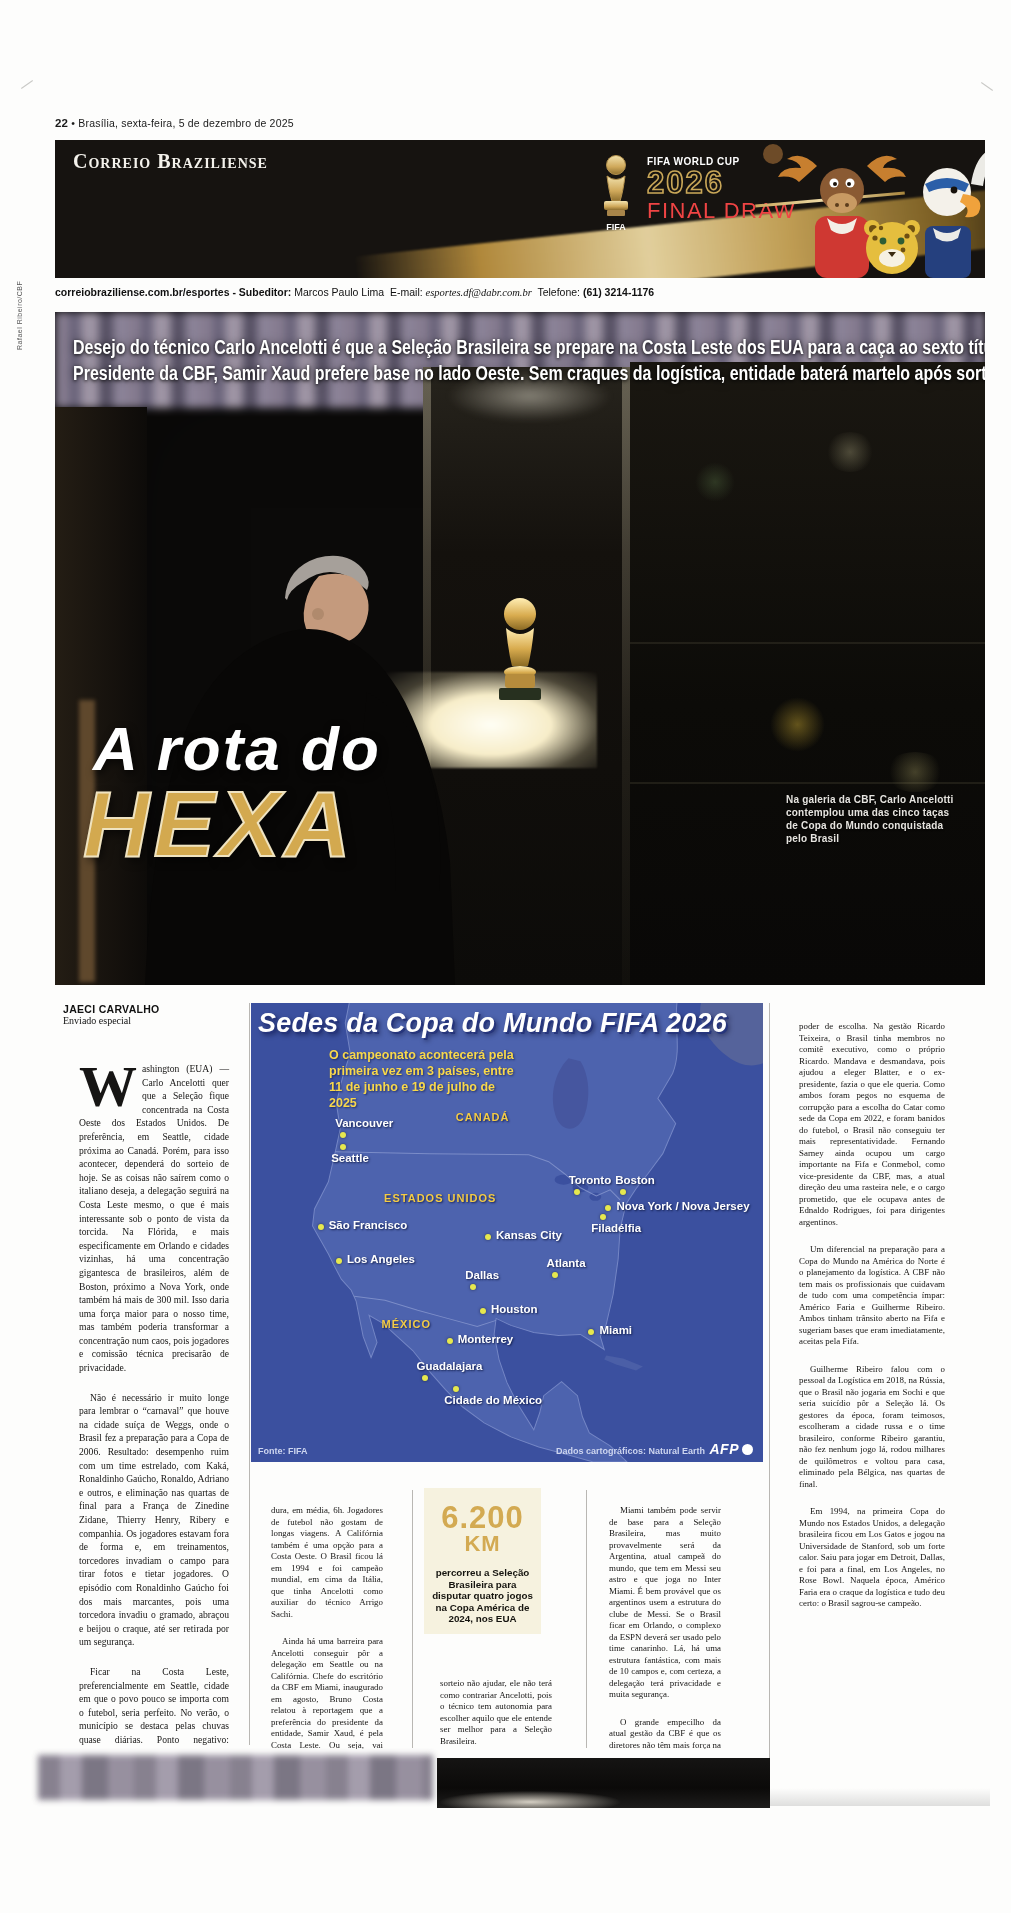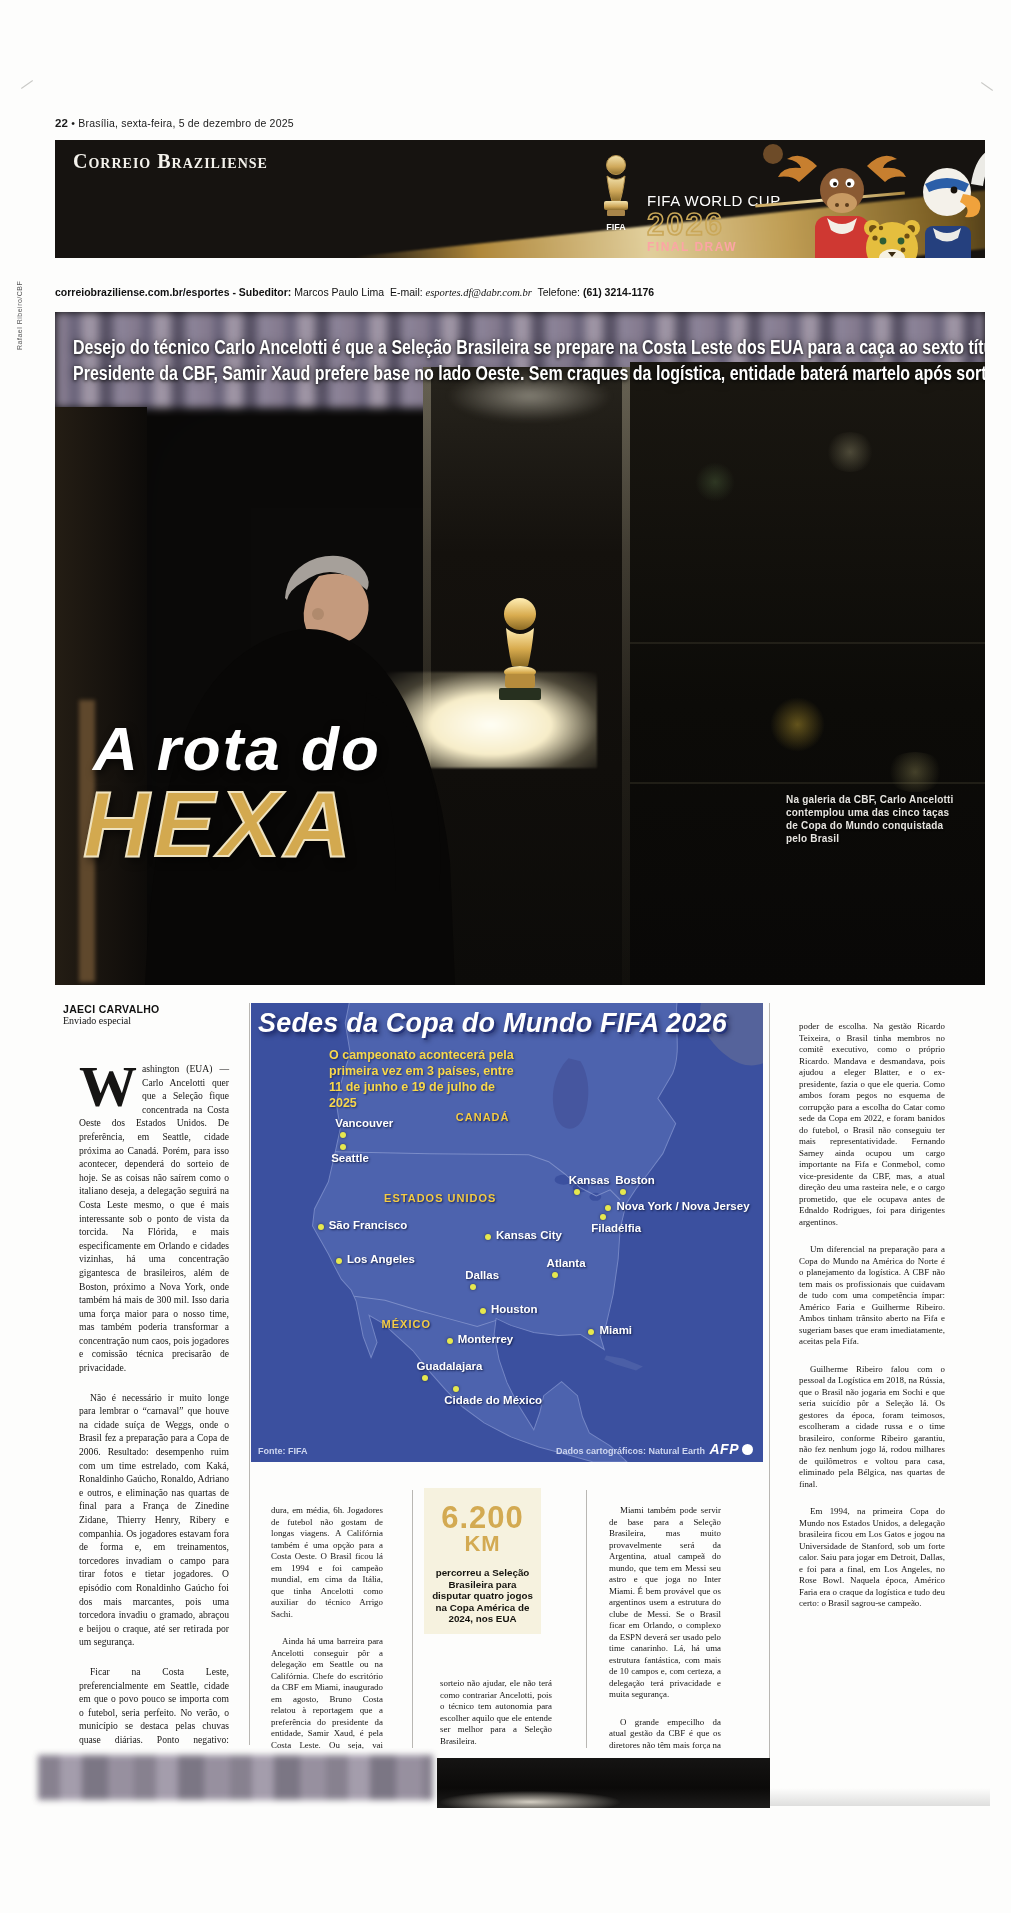--- a/index.html
+++ b/index.html
@@ -6,35 +6,35 @@
   #page{position:relative;width:1011px;height:1913px;background:#fdfdfc;overflow:hidden;
         font-family:"Liberation Sans",sans-serif;}
   .abs{position:absolute;}
 
   
   .folio{font-size:10.5px;color:#1a1a1a;letter-spacing:.2px;}
   .folio b{font-size:11.5px;}
   .cornermark{width:14px;height:1px;background:#c9c9c6;transform:rotate(-35deg);}
 
   
-  #banner{left:55px;top:140px;width:930px;height:118px;background:#161310;overflow:hidden;}
+  #banner{left:55px;top:140px;width:930px;height:138px;background:#161310;overflow:hidden;}
   .brand{font-family:"Liberation Serif",serif;font-variant:small-caps;font-weight:700;
          font-size:20px;color:#f4f2ec;letter-spacing:1px;}
   .section-big{font-style:italic;font-weight:700;font-size:132px;line-height:.78;
          letter-spacing:3px;color:#d5b878;
          background:linear-gradient(180deg,#efe0b4 0%,#d9bc7d 45%,#b3904c 100%);
          -webkit-background-clip:text;background-clip:text;-webkit-text-fill-color:transparent;}
   .swoosh{left:300px;top:80px;width:700px;height:58px;transform:rotate(-6deg);opacity:.95;
          background:linear-gradient(90deg,rgba(150,115,50,0) 0%,#b98f3e 18%,#ecd9a4 42%,
                     #c9a558 62%,#7c5f22 85%,rgba(120,90,30,0) 100%);filter:blur(1px);}
   .goldline{height:2.5px;background:linear-gradient(90deg,#caa75e,#f1e0ae,#a8853c);}
-  .fifa-top{font-weight:400;font-size:15px;color:#fff;letter-spacing:.5px;margin-top:36px;}
+  .fifa-top{font-weight:700;font-size:10px;color:#fff;letter-spacing:.5px;}
   .fifa-year{font-weight:700;font-size:31px;line-height:1;letter-spacing:2px;color:transparent;
          -webkit-text-stroke:1.6px #c9a758;}
-  .fifa-draw{font-weight:700;font-size:12px;color:#fca5a5;letter-spacing:1.5px;}
+  .fifa-draw{font-weight:400;font-size:22px;color:#ef4444;letter-spacing:1.5px;}
 
   
   .subhead{font-size:10.5px;color:#111;}
   .subhead .b{font-weight:700;}
   .subhead .it{font-style:italic;font-family:"Liberation Serif",serif;}
 
   
   #hero{left:55px;top:312px;width:930px;height:673px;background:#0b0a09;overflow:hidden;
         box-shadow:inset 0 0 130px 40px rgba(0,0,0,.55);}
   .crowd{left:0;top:0;width:930px;height:96px;opacity:.95;filter:blur(4px);
@@ -328,21 +328,21 @@
     <div class="city lab-above" style="left:33.9%;top:81.6%;">
         <span class="dot"></span>
         <span class="clabel">Guadalajara</span>
       </div>
     <div class="city lab-below" style="left:40.1%;top:84.0%;">
         <span class="dot"></span>
         <span class="clabel">Cidade do México</span>
       </div>
     <div class="city lab-above" style="left:63.6%;top:41.1%;">
         <span class="dot"></span>
-        <span class="clabel">Kansas</span>
+        <span class="clabel">Toronto</span>
       </div>
     <div class="city lab-above" style="left:72.7%;top:41.1%;">
         <span class="dot"></span>
         <span class="clabel">Boston</span>
       </div>
     <div class="city lab-right" style="left:69.8%;top:44.6%;">
         <span class="dot"></span>
         <span class="clabel">Nova York / Nova Jersey</span>
       </div>
     <div class="city lab-below" style="left:68.8%;top:46.6%;">

